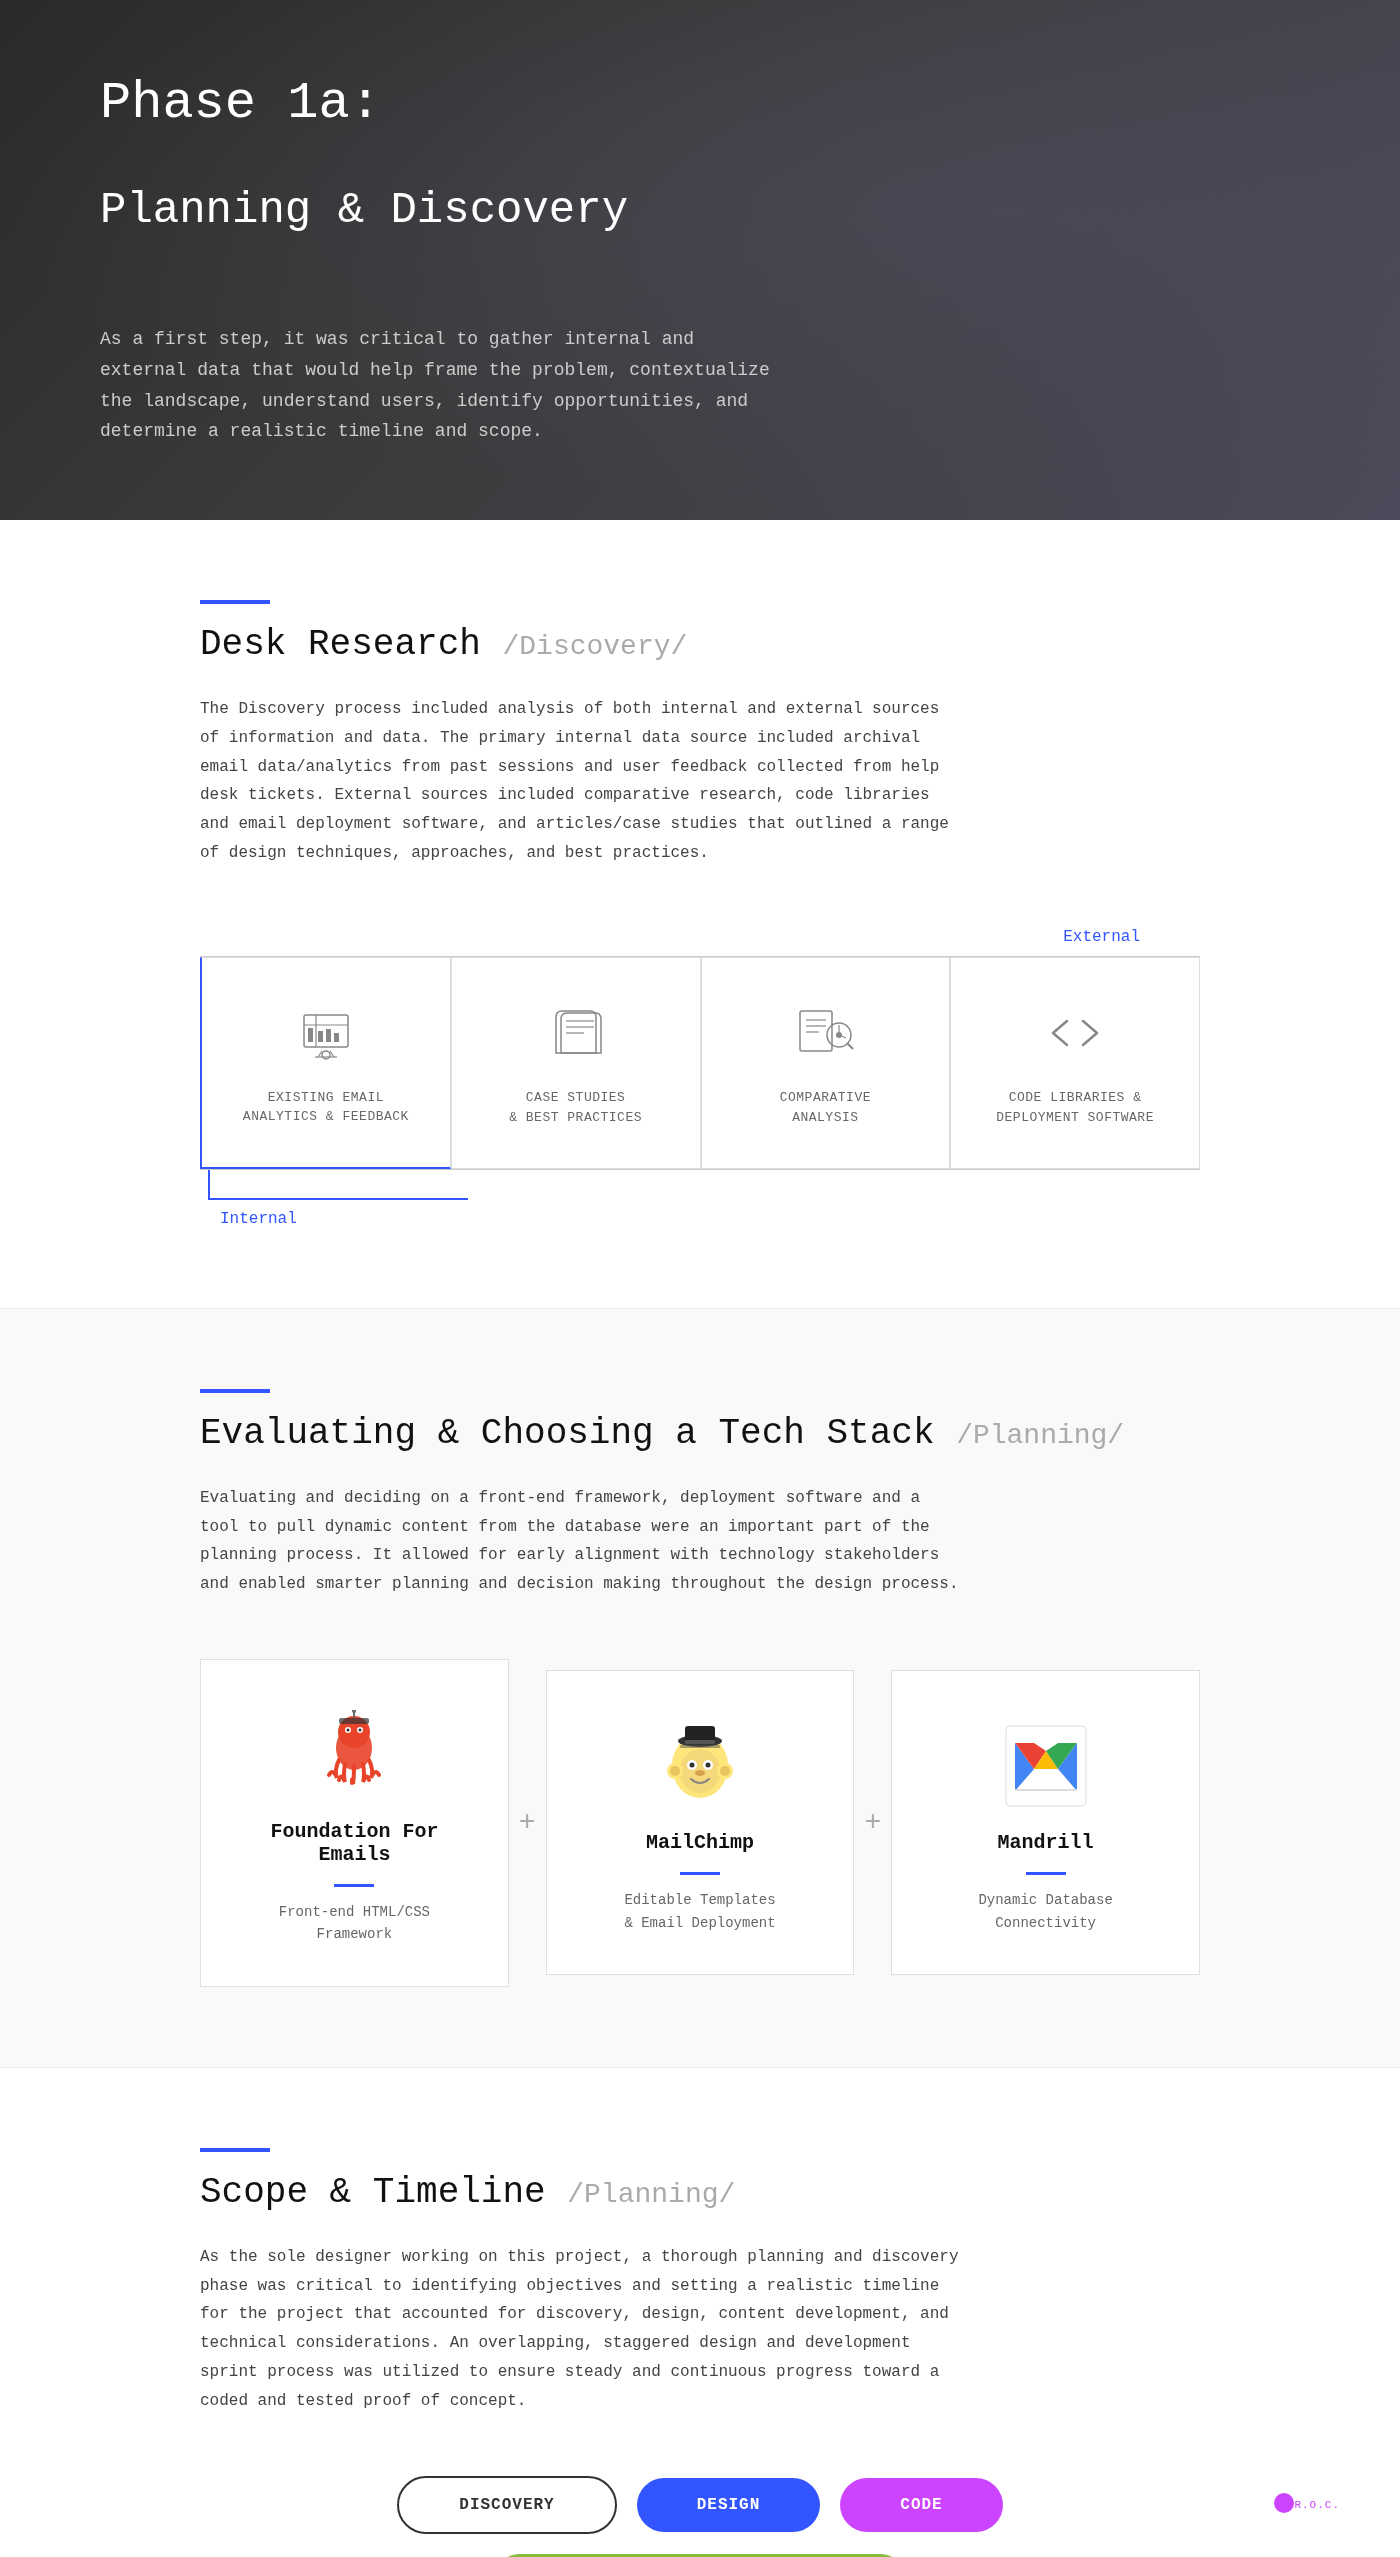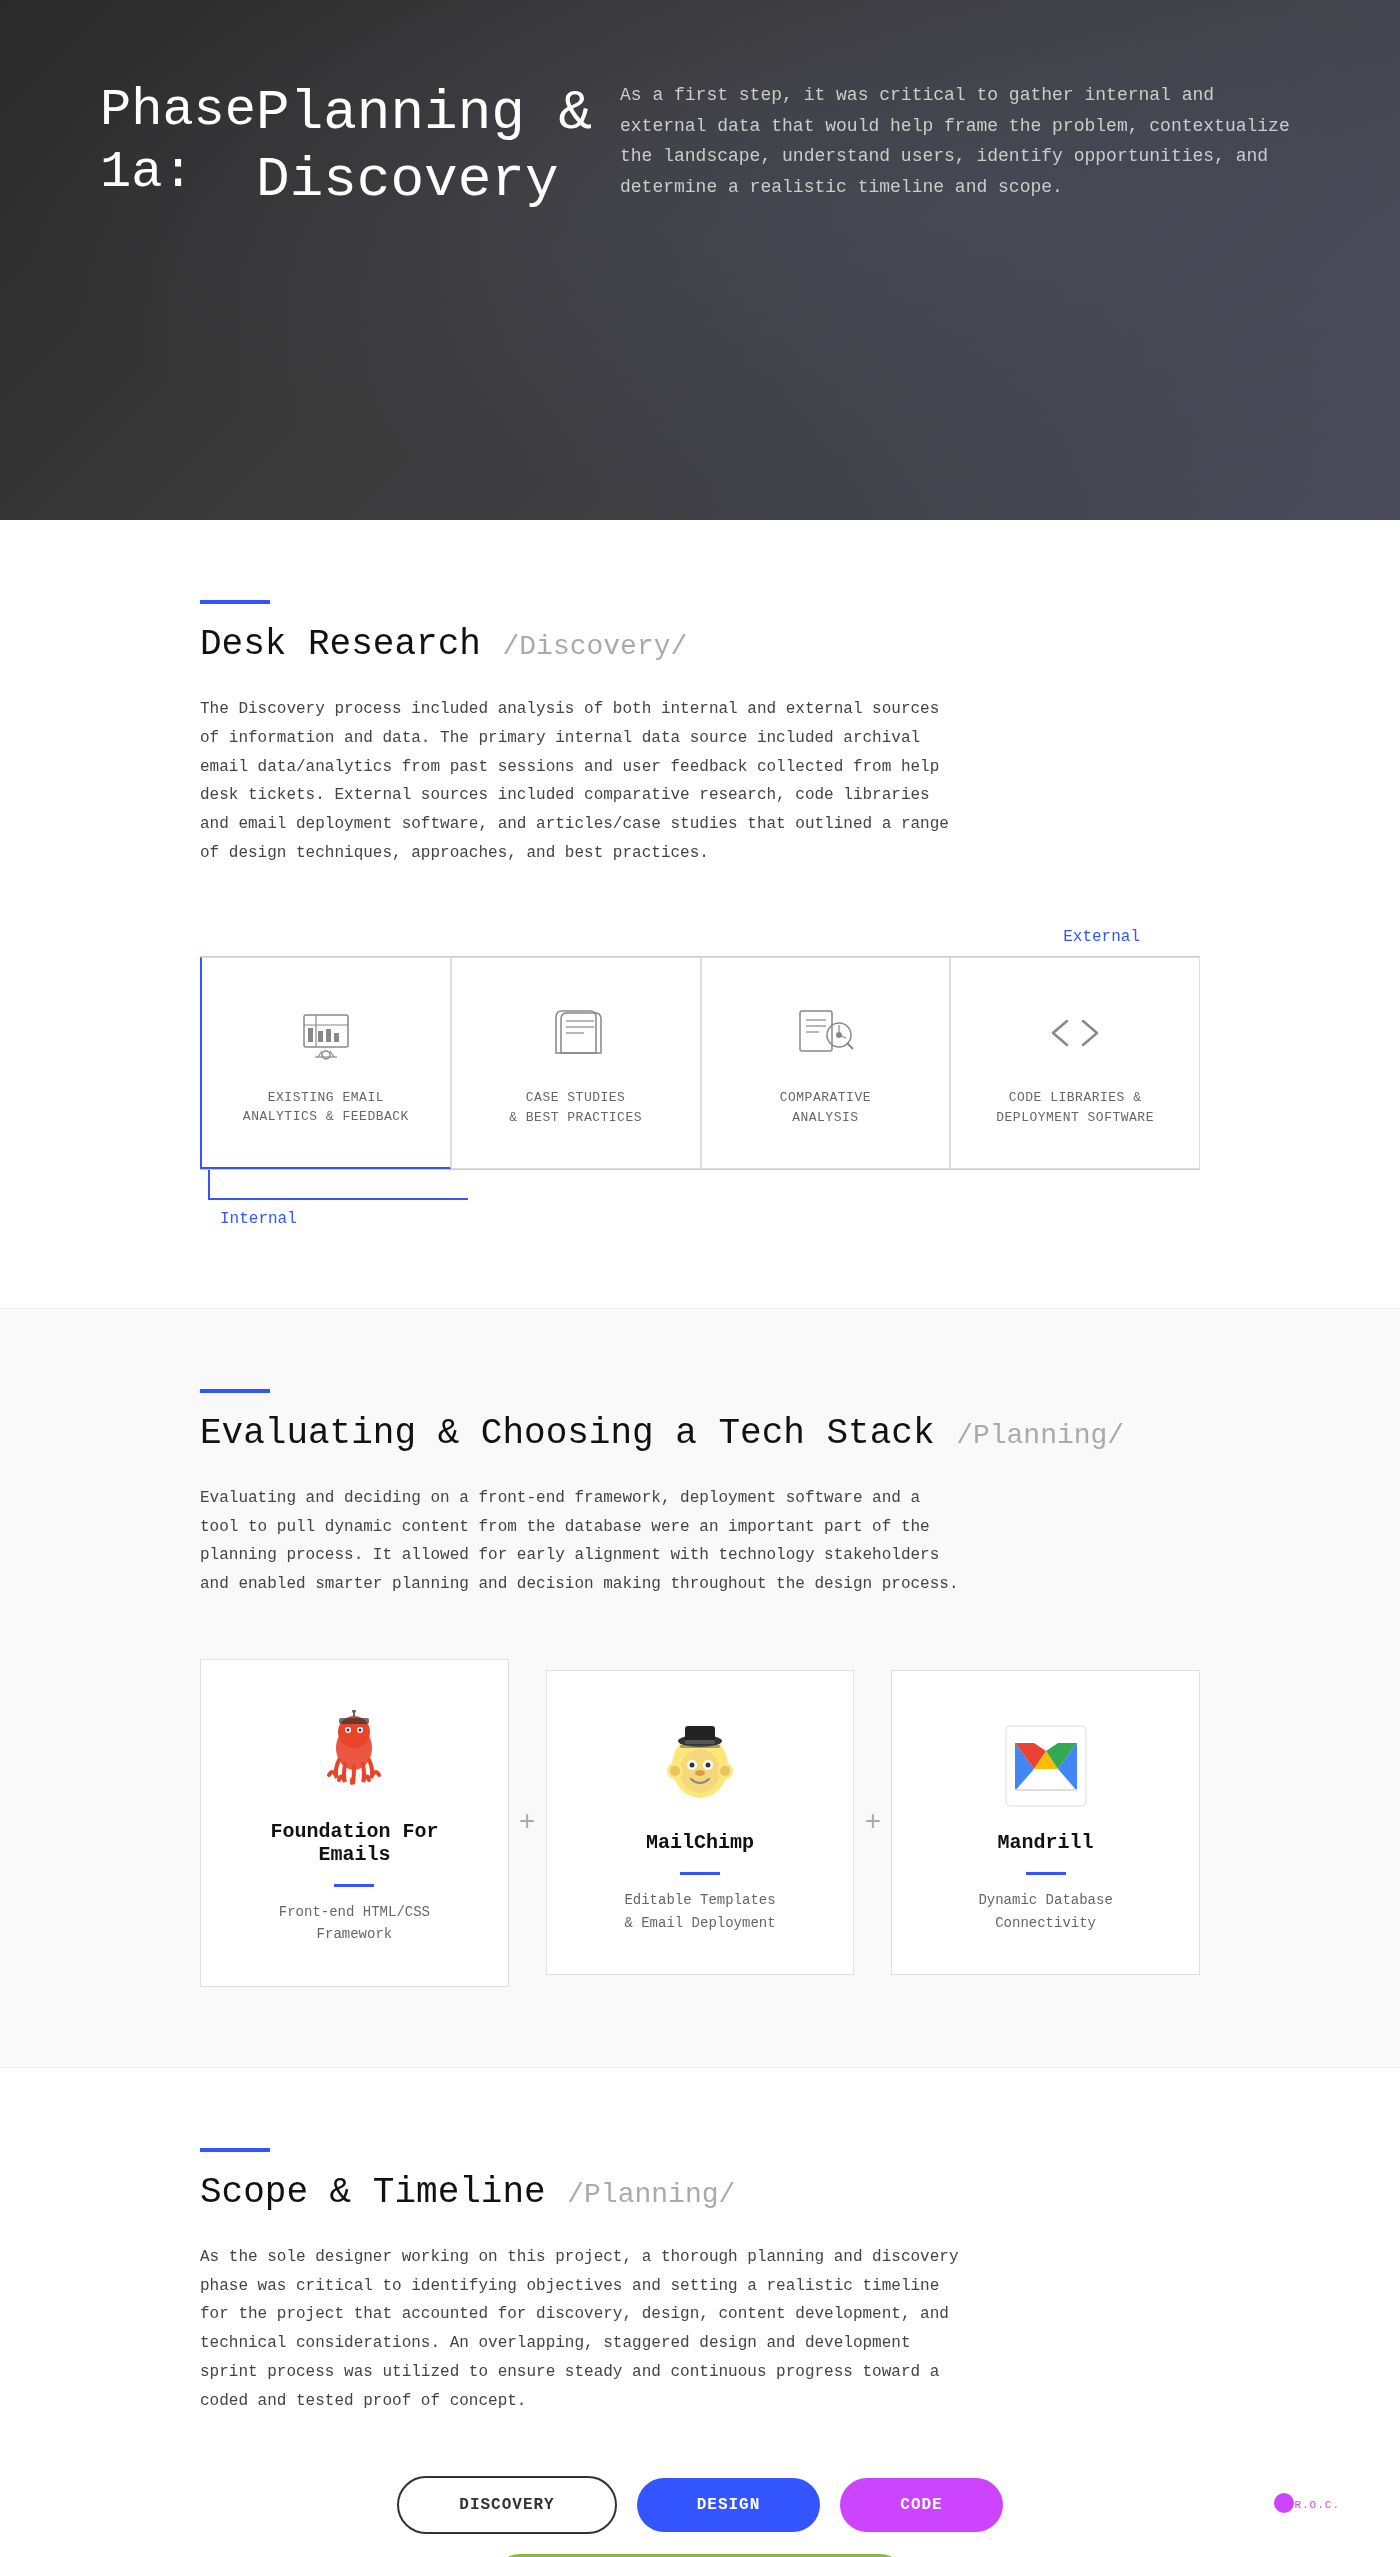--- a/index.html
+++ b/index.html
@@ -11,44 +11,45 @@
       margin: 0 auto;
     }
 
     
     .hero {
       position: relative;
       width: 100%;
       height: 520px;
       background: linear-gradient(135deg, #2a2a2a 0%, #3a3a3a 40%, #4a4a5a 100%);
       display: flex;
-      flex-direction: row;
+      flex-direction: column;
       justify-content: center;
       padding: 80px 100px;
       overflow: hidden;
+      gap: 48px;
     }
     .hero::before {
       content: '';
       position: absolute;
       top: 0; left: 0; right: 0; bottom: 0;
       background: radial-gradient(ellipse at 70% 40%, rgba(80,80,100,0.5) 0%, transparent 70%);
     }
     .hero-phase {
       font-family: 'Courier New', monospace;
       color: #fff;
       font-size: 52px;
       font-weight: normal;
       line-height: 1.2;
       position: relative;
       z-index: 1;
     }
     .hero-title {
       font-family: 'Courier New', monospace;
       color: #fff;
-      font-size: 56px;
+      font-size: 44px;
       font-weight: normal;
       line-height: 1.2;
       position: relative;
       z-index: 1;
       margin-bottom: 40px;
     }
     .hero-desc {
       font-family: 'Courier New', monospace;
       color: #ccc;
       font-size: 18px;

